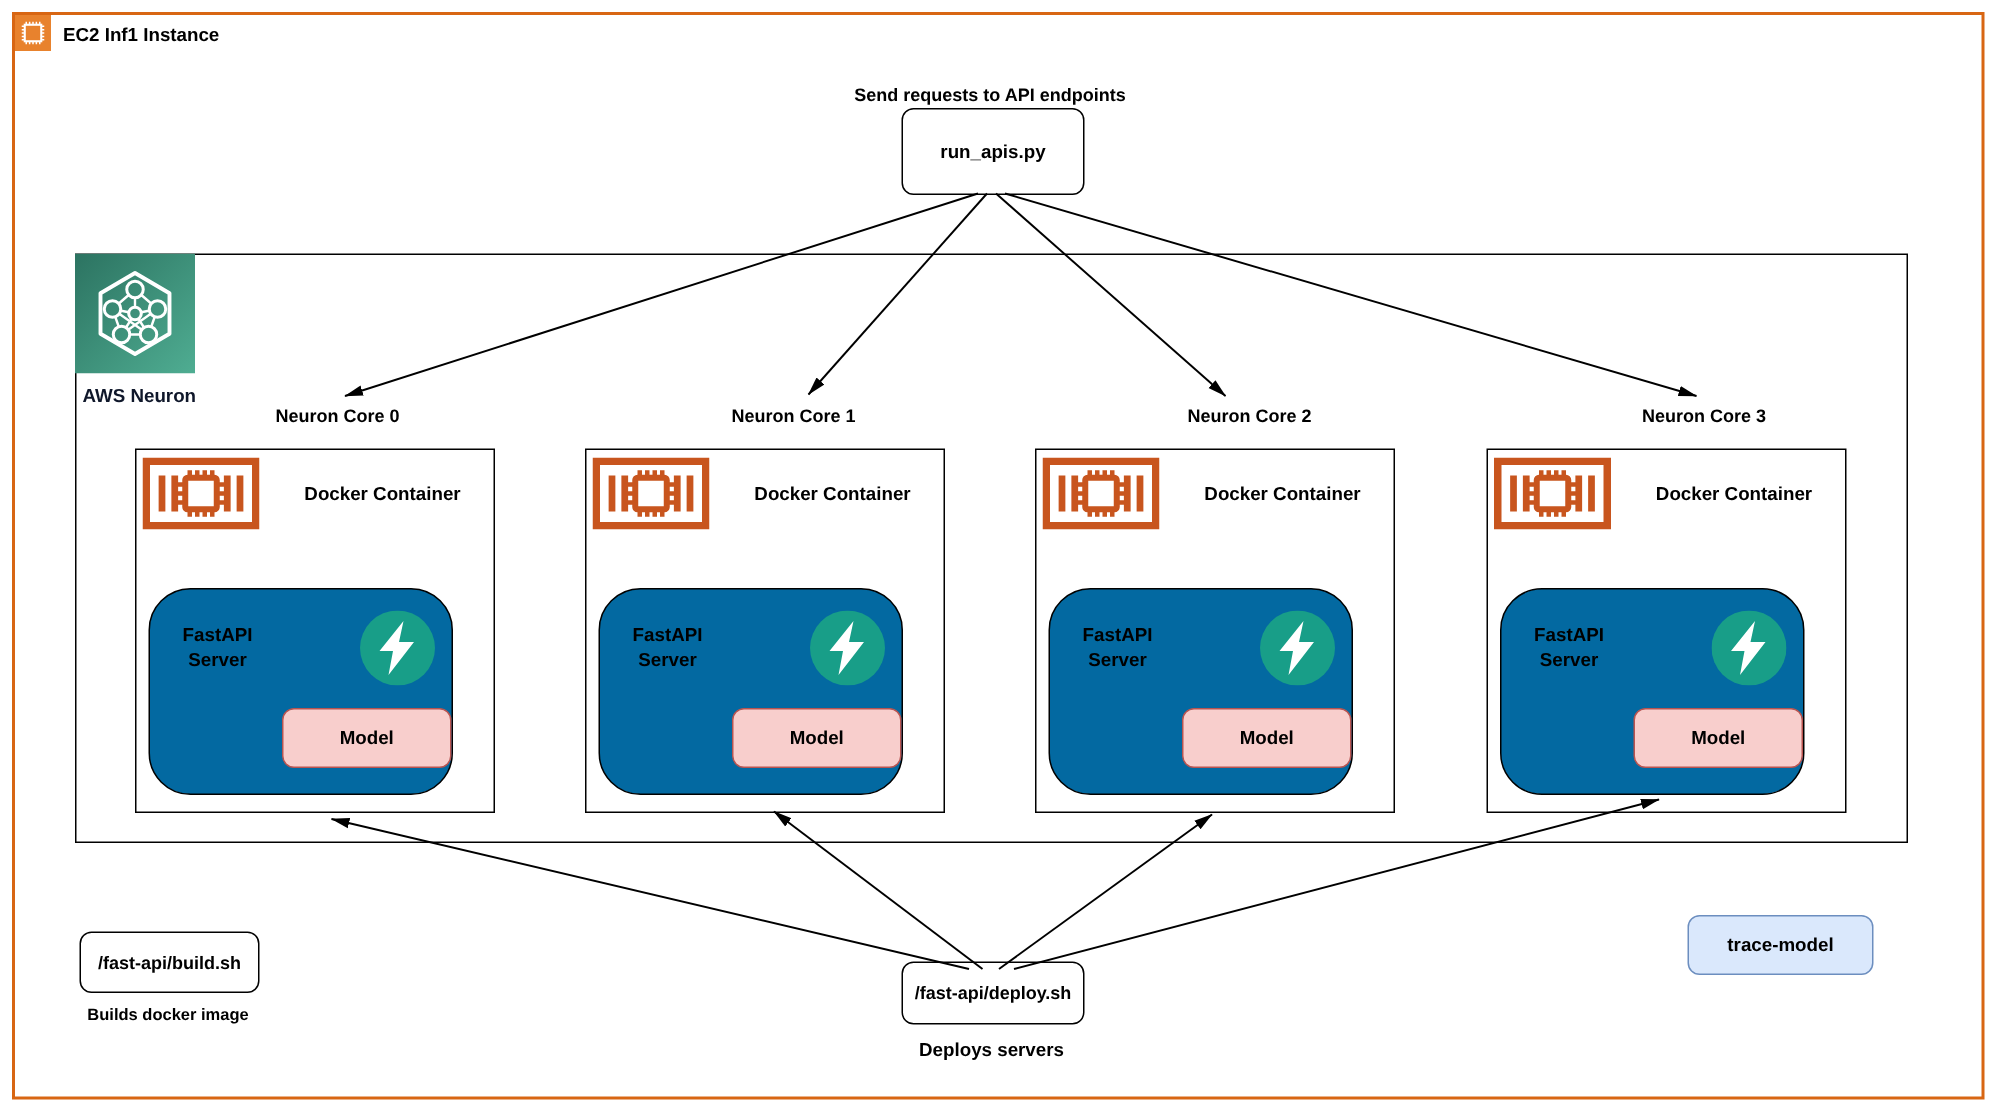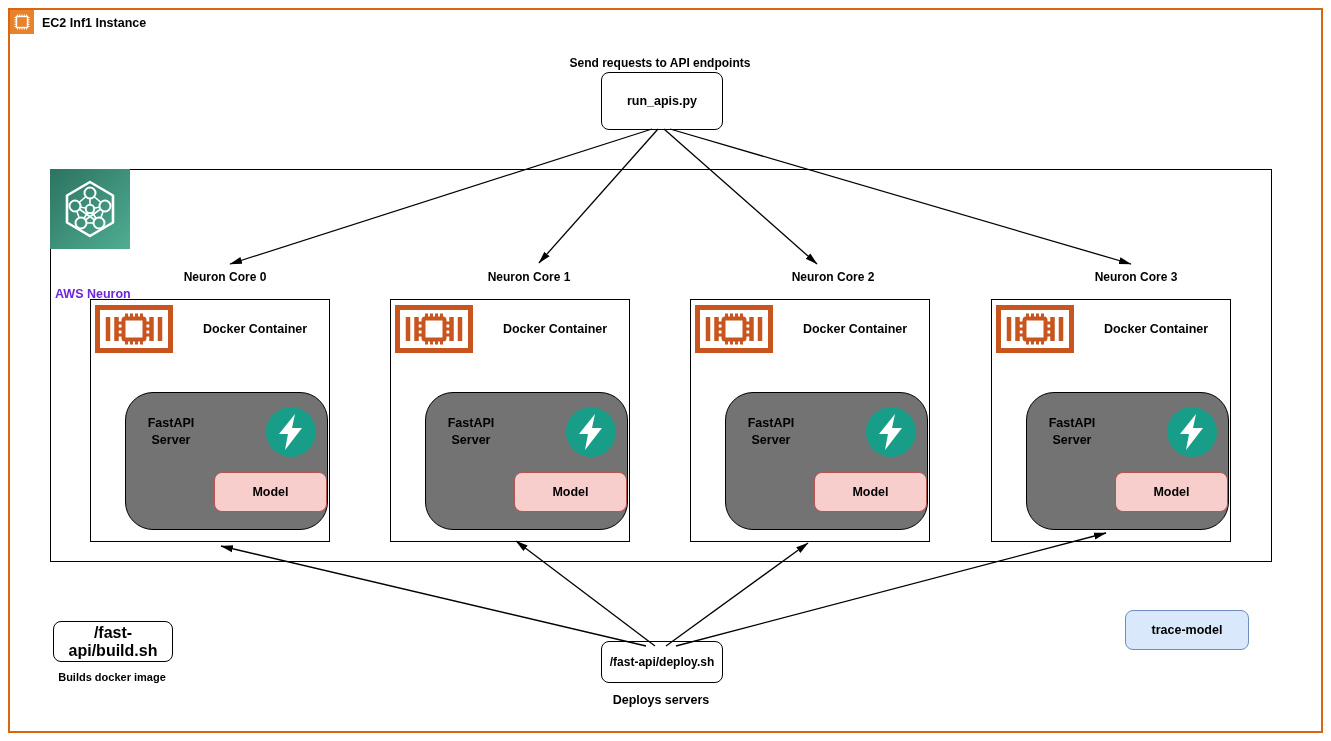--- a/index.html
+++ b/index.html
@@ -16,41 +16,41 @@
   .ec2-title{left:42px;top:16px;font-size:12.5px;font-weight:bold;white-space:nowrap;}
   .top-caption{left:535px;top:56px;width:250px;text-align:center;font-size:12px;font-weight:bold;}
   .node{
     background:#fff;border:1px solid #000;border-radius:8px;
     display:flex;align-items:center;justify-content:center;
     font-size:12.5px;font-weight:bold;text-align:center;
   }
   .run-apis{left:601px;top:72px;width:120px;height:56px;}
   .neuron-box{left:50px;top:169px;width:1220px;height:391px;border:1px solid #000;background:#fff;}
   .neuron-logo{left:50px;top:169px;width:80px;height:80px;}
-  .neuron-label{left:55px;top:257px;font-size:12.5px;font-weight:bold;color:#6d28d9;white-space:nowrap;margin-top:30px;}
+  .neuron-label{left:55px;top:257px;font-size:12.5px;font-weight:bold;color:#0f172a;white-space:nowrap;}
   .core-label{top:270px;width:140px;text-align:center;font-size:12px;font-weight:bold;white-space:nowrap;}
   .core-label.p0{left:155px;} .core-label.p1{left:459px;} .core-label.p2{left:763px;} .core-label.p3{left:1066px;}
   .container{
     top:299px;width:238px;height:241px;border:1px solid #000;background:#fff;position:absolute;
   }
   .container.p0{left:90px;} .container.p1{left:390px;} .container.p2{left:690px;} .container.p3{left:991px;}
   .chip-icon{left:4px;top:5px;width:78px;height:48px;}
   .container-title{left:96px;top:22px;width:136px;text-align:center;font-size:12.5px;font-weight:bold;}
   .fastapi-box{
-    left:34px;top:92px;width:201px;height:136px;border:1px solid #000;border-radius:28px;background:#737373;
+    left:8px;top:92px;width:201px;height:136px;border:1px solid #000;border-radius:28px;background:#0369a1;
   }
   .fastapi-text{left:8px;top:22px;width:74px;text-align:center;font-size:12.5px;font-weight:bold;line-height:17px;}
   .fastapi-icon{left:140px;top:14px;width:50px;height:50px;}
   .model-box{
     left:44px;top:79px;width:111px;height:38px;border-radius:8px;
     background:#F8CECC;border:1.5px solid #B85450;
     display:flex;align-items:center;justify-content:center;
     font-size:12.5px;font-weight:bold;margin-left:44px;
   }
-  .build-box{left:53px;top:621px;width:118px;height:39px;font-size:16px;}
+  .build-box{left:53px;top:621px;width:118px;height:39px;font-size:12px;}
   .build-caption{left:32px;top:671px;width:160px;text-align:center;font-size:11px;font-weight:bold;}
   .deploy-box{left:601px;top:641px;width:120px;height:40px;font-size:12px;}
   .deploy-caption{left:581px;top:693px;width:160px;text-align:center;font-size:12.5px;font-weight:bold;}
   .trace-box{
     left:1125px;top:610px;width:122px;height:38px;border-radius:8px;
     background:#DAE8FC;border:1px solid #6C8EBF;
     display:flex;align-items:center;justify-content:center;font-size:12.5px;font-weight:bold;
   }
   .arrows{left:0;top:0;width:1331px;height:741px;pointer-events:none;}
 </style>

